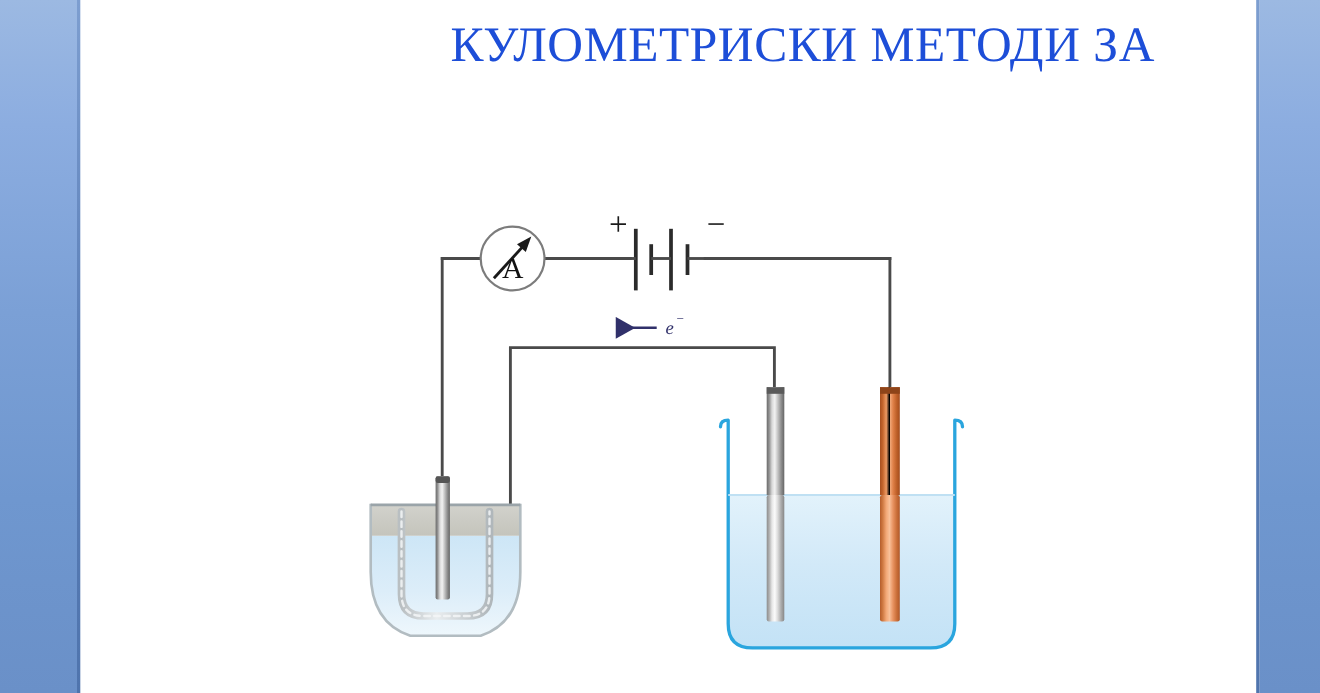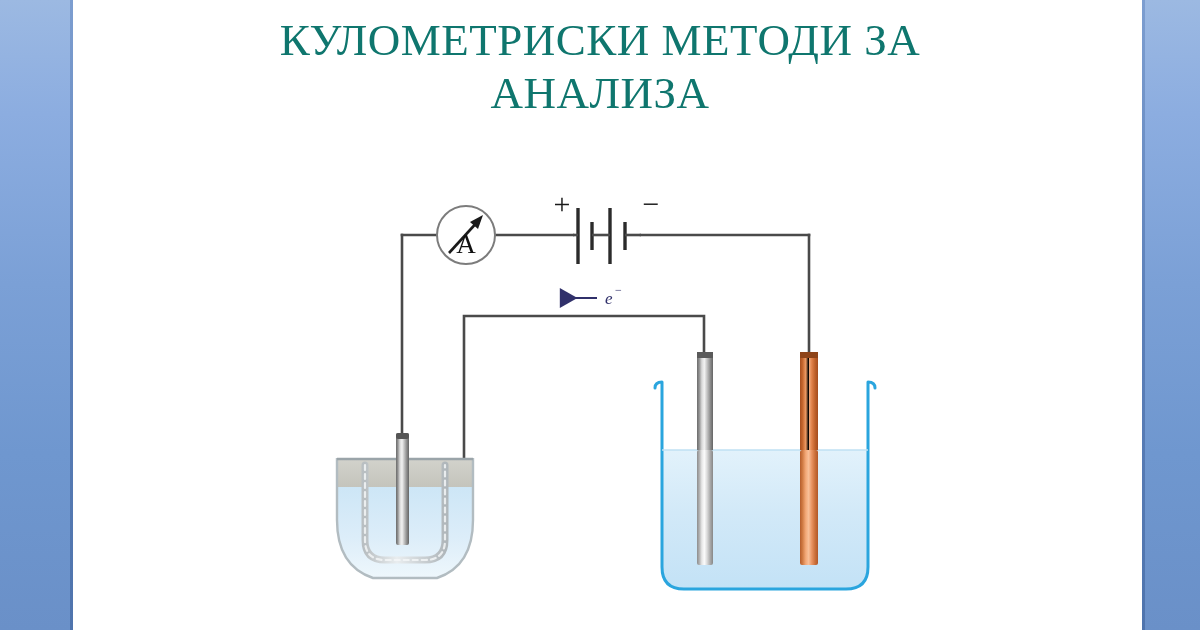--- a/index.html
+++ b/index.html
@@ -36,26 +36,26 @@
   }
   .band-edge-left  { left: 70px; }
   .band-edge-right { left: 1142px; }
 
   
   .title {
     position: absolute;
     left: 150px;
     top: 14px;
     width: 900px;
-    text-align: center;
+    text-align: right;
     font-family: "Liberation Serif", serif;
     font-size: 45px;
     line-height: 1.18;
     letter-spacing: 0.5px;
-    color: #0f766e;
+    color: #1d4ed8;
     font-weight: normal;
     margin: 0;
   }
 
   
   .diagram {
     position: absolute;
     left: 0;
     top: 0;
     width: 1200px;
@@ -69,21 +69,20 @@
 
 <div class="slide">
 
   <div class="band band-left"></div>
   <div class="band-edge band-edge-left"></div>
   <div class="band band-right"></div>
   <div class="band-edge band-edge-right"></div>
 
   <h1 class="title">
     <span>КУЛОМЕТРИСКИ МЕТОДИ ЗА</span><br>
-    <span>АНАЛИЗА</span>
   </h1>
 
   <div class="diagram">
     <svg width="1200" height="630" viewBox="0 0 1200 630" xmlns="http://www.w3.org/2000/svg">
       <defs>
 
         <linearGradient id="gradGray" x1="0" y1="0" x2="1" y2="0">
           <stop offset="0%" stop-color="#6b6b6b"></stop>
           <stop offset="14%" stop-color="#909090"></stop>
           <stop offset="30%" stop-color="#d8d8d8"></stop>

